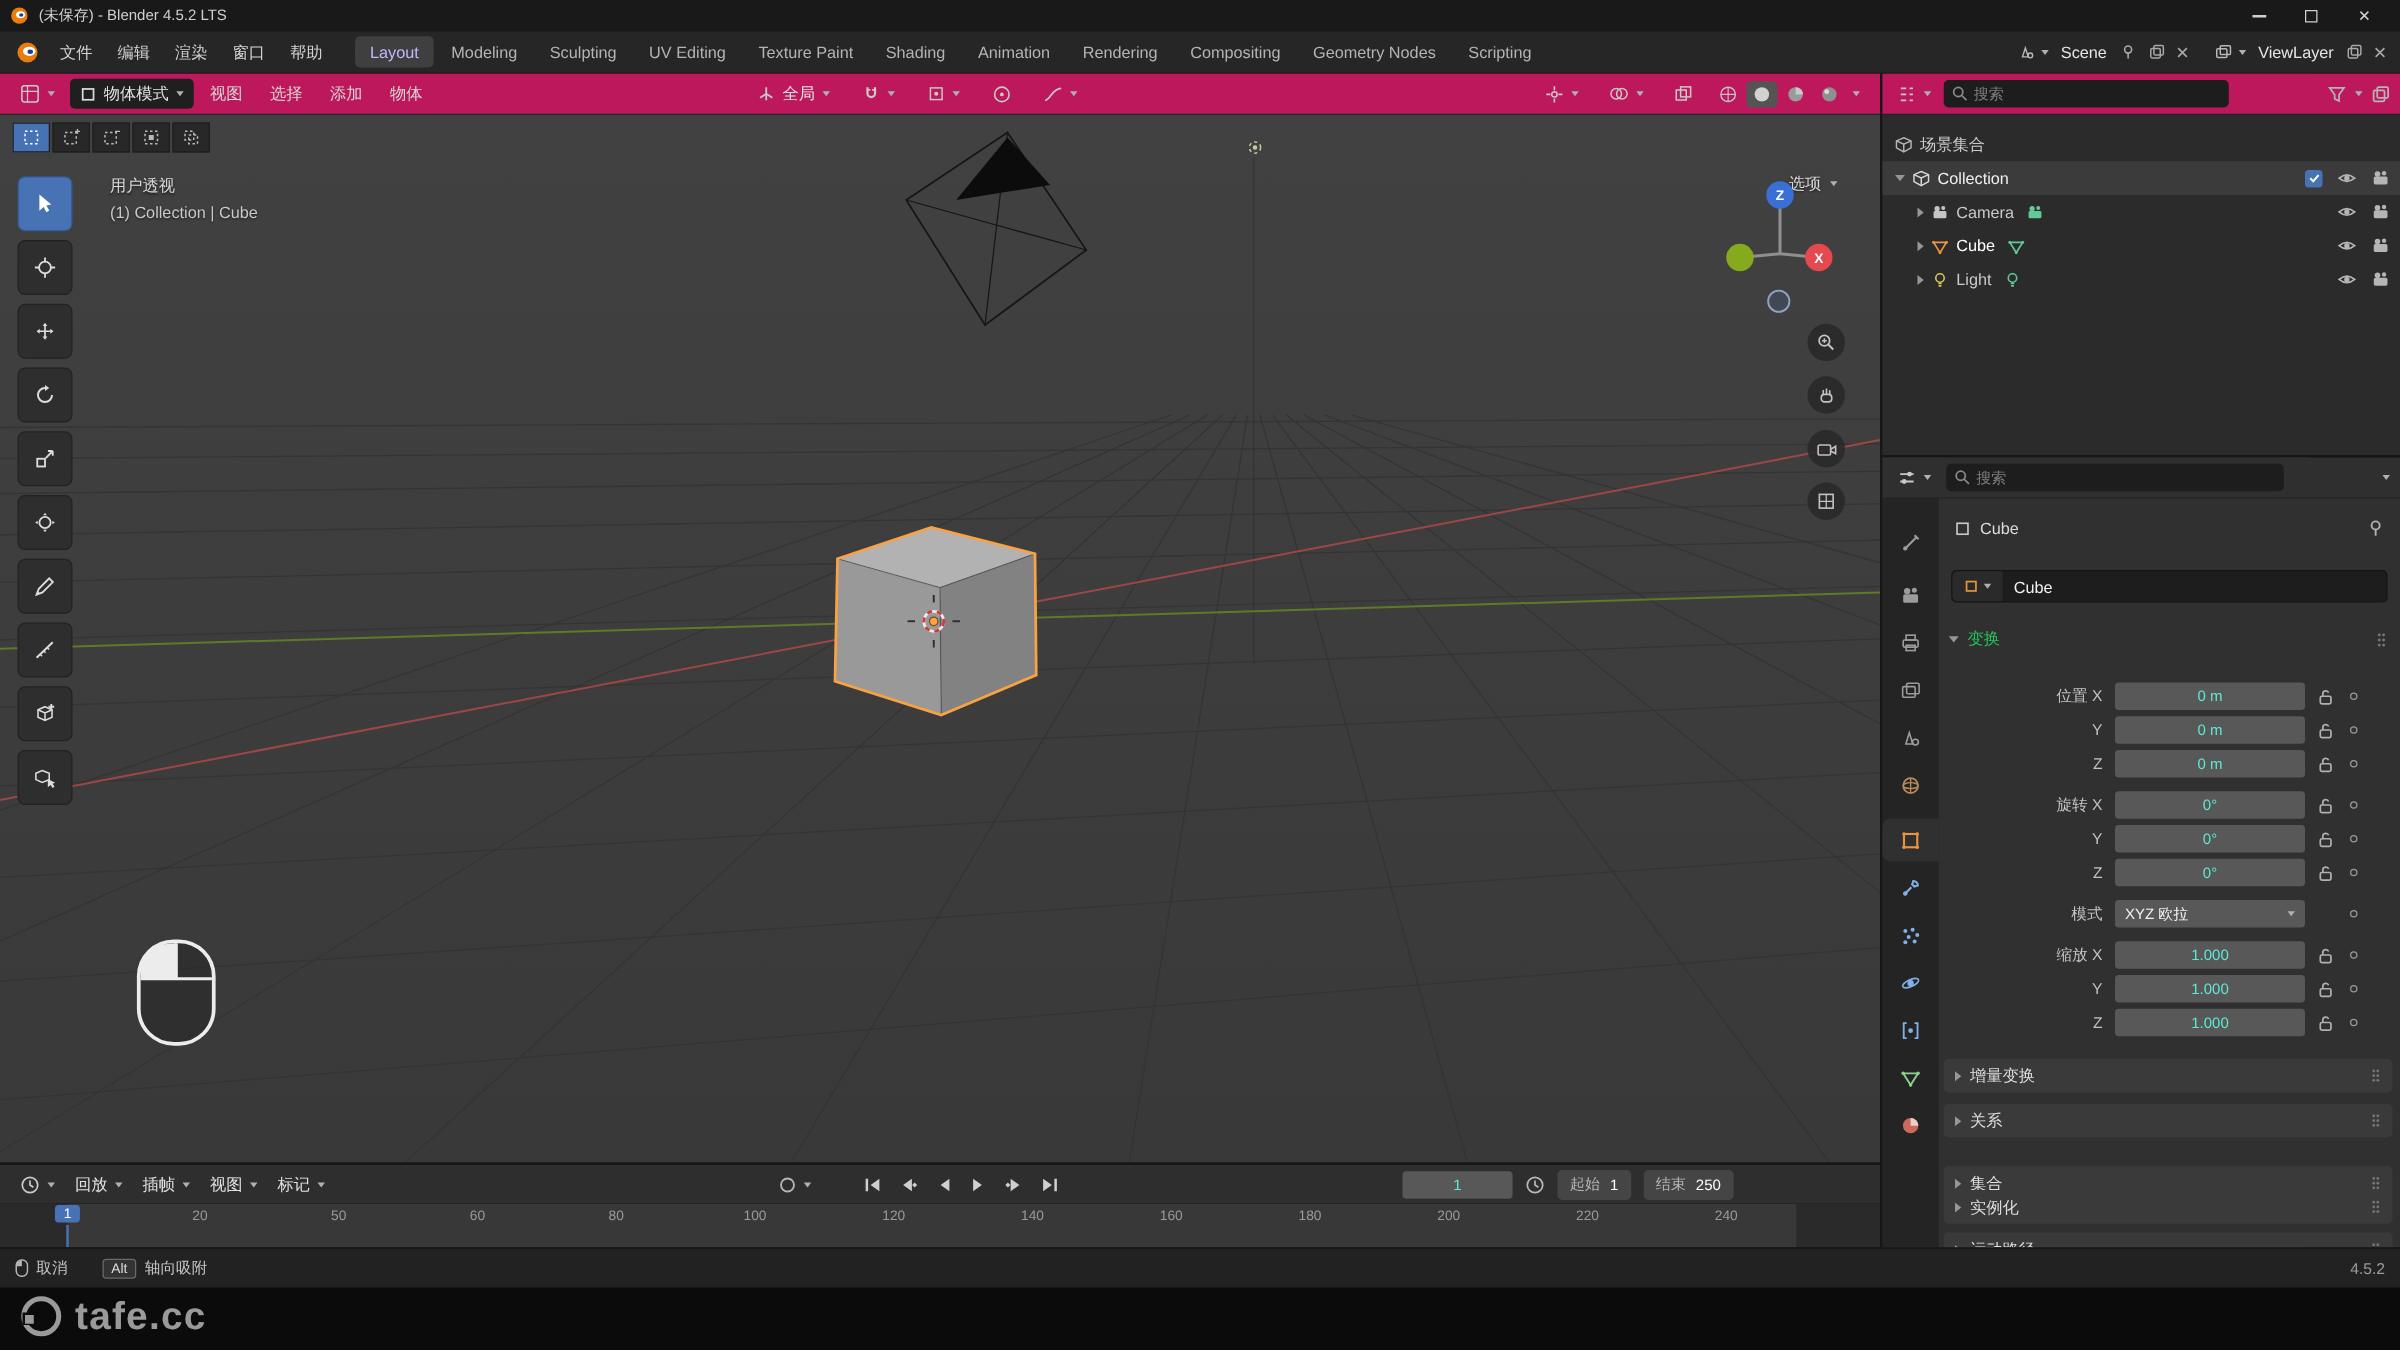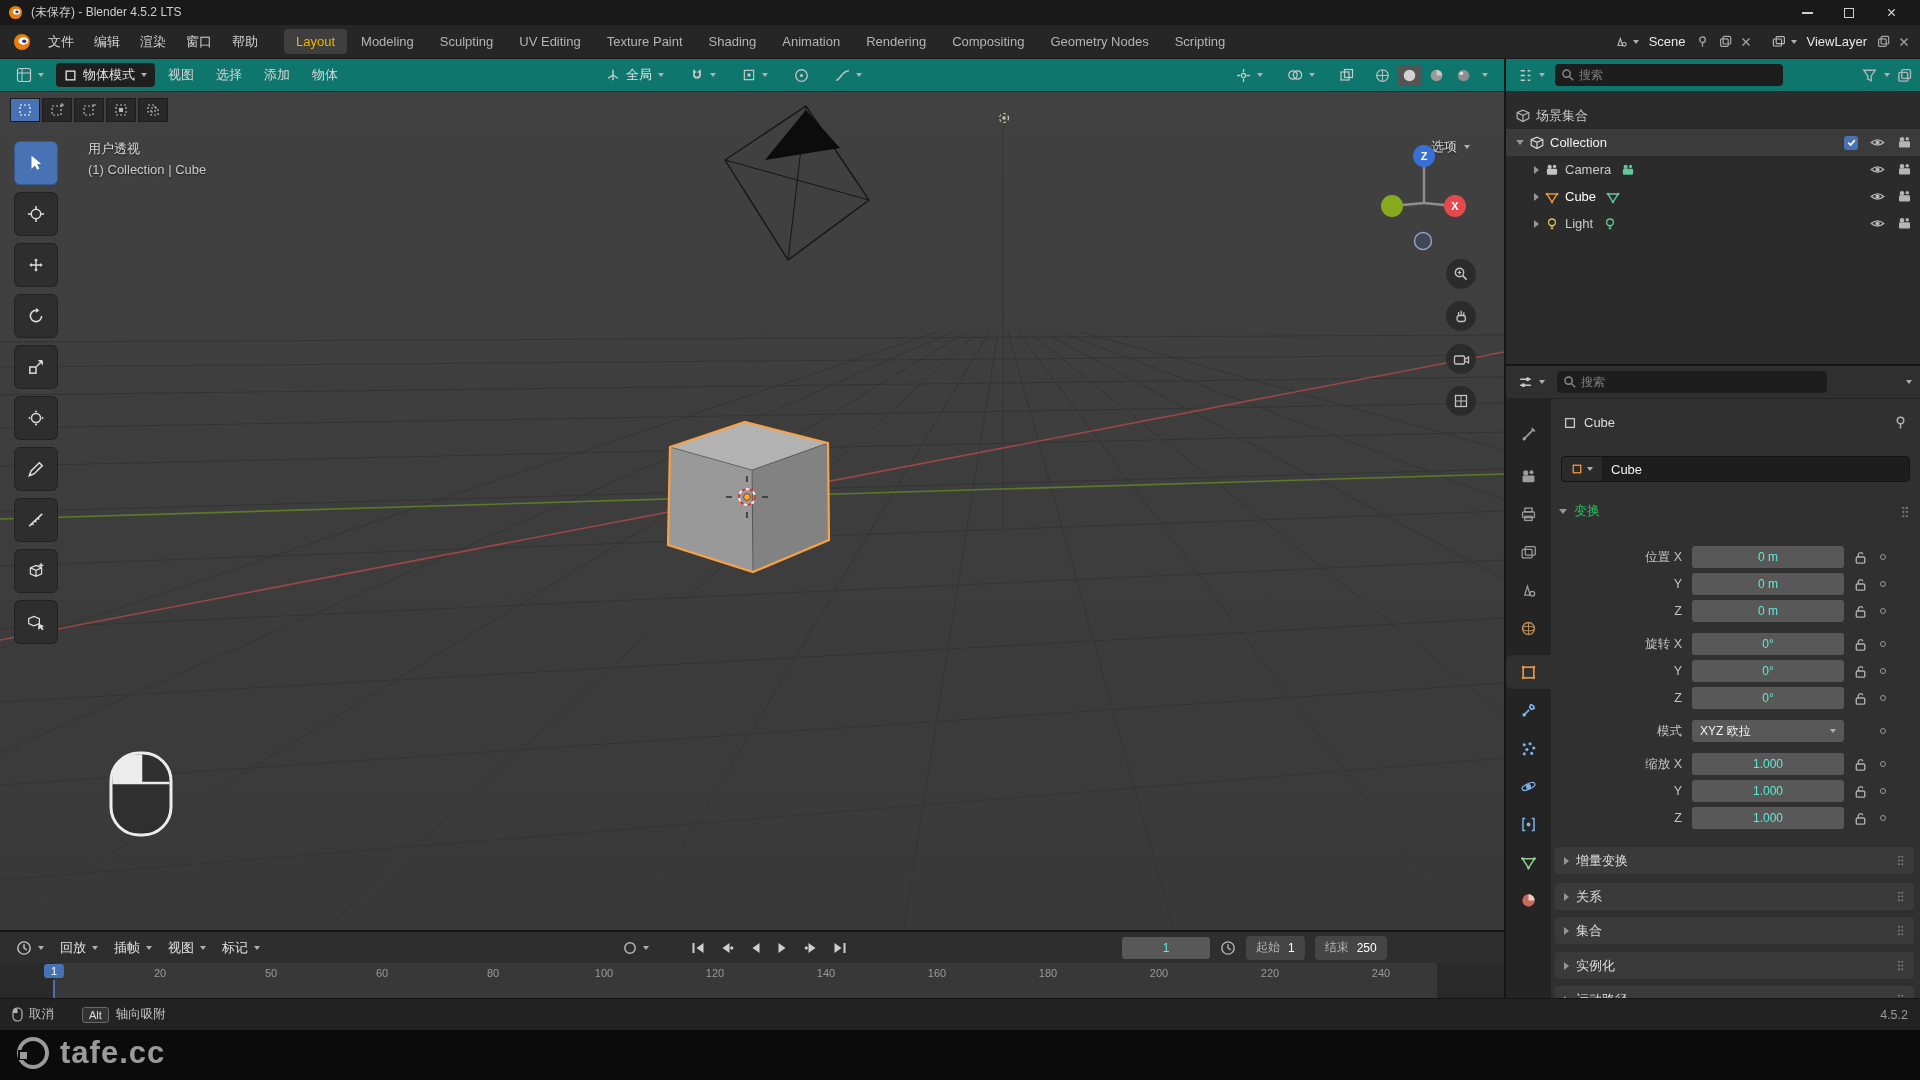--- a/index.html
+++ b/index.html
@@ -11,24 +11,24 @@
 .car{width:0;height:0;border-left:3.5px solid transparent;border-right:3.5px solid transparent;border-top:4.5px solid #b0b0b0;flex:0 0 auto}
 .tri-r{width:0;height:0;border-top:4px solid transparent;border-bottom:4px solid transparent;border-left:5px solid #969696;flex:0 0 auto}
 .tri-d{width:0;height:0;border-left:4px solid transparent;border-right:4px solid transparent;border-top:5px solid #969696;flex:0 0 auto}
 
 #titlebar{left:0;top:0;width:1920px;height:25px;background:#191919;display:flex;align-items:center;padding:0 8px;font-size:12px;color:#cfcfcf;gap:8px}
 .winbtn{width:42px;height:25px;display:flex;align-items:center;justify-content:center;color:#cfcfcf}
 
 #topbar{left:0;top:25px;width:1920px;height:34px;background:#262626;display:flex;align-items:center;padding:0 6px;border-bottom:1px solid #1a1a1a}
 .menu-item{padding:5px 10px;color:#d2d2d2;border-radius:4px}
 .ws-tab{padding:5px 12px;color:#b4b4b4;border-radius:4px;white-space:nowrap}
-.ws-tab.active{background:#3f3f3f;color:#eab308}
+.ws-tab.active{background:#3f3f3f;color:#c4b5fd}
 .tb-pill{display:flex;align-items:center;gap:5px;padding:3px 6px;border-radius:4px;color:#dedede}
 
-.edhead{background:#0f766e;border-bottom:1px solid #232323;display:flex;align-items:center}
+.edhead{background:#be185d;border-bottom:1px solid #232323;display:flex;align-items:center}
 .dd{display:flex;align-items:center;gap:6px;padding:3px 8px;border-radius:4px;color:#e2e2e2;white-space:nowrap}
 .dd.dark{background:#1f1f1f}
 .hmenu{padding:4px 9px;color:#d6d6d6;white-space:nowrap}
 
 #canvas{left:0;top:92px;width:1504px;height:838px;background:linear-gradient(#414141,#393939)}
 .toolbtn{position:absolute;left:14px;width:44px;height:44px;background:#2e2e2e;border:1px solid #222;border-radius:6px;display:flex;align-items:center;justify-content:center}
 .toolbtn.active{background:#4772b3;border-color:#35598f}
 .selmode{width:30px;height:24px;background:#282828;border:1px solid #1d1d1d;display:flex;align-items:center;justify-content:center}
 .selmode.active{background:#4772b3}
 .vbtn{position:absolute;width:30px;height:30px;border-radius:50%;background:rgba(40,40,40,.85);display:flex;align-items:center;justify-content:center}
@@ -976,21 +976,21 @@
           <use href="#i-dots"></use>
         </svg>
     </div>
     <div class="sect" style="top:484px">
       <span class="tri-r"></span>
       <span>关系</span>
       <svg class="ic dots" width="9" height="13" viewBox="0 0 8 12" style="color:#777">
           <use href="#i-dots"></use>
         </svg>
     </div>
-    <div class="sect" style="top:518px">
+    <div class="sect" style="top:534px">
       <span class="tri-r"></span>
       <span>集合</span>
       <svg class="ic dots" width="9" height="13" viewBox="0 0 8 12" style="color:#777">
           <use href="#i-dots"></use>
         </svg>
     </div>
     <div class="sect" style="top:553px">
       <span class="tri-r"></span>
       <span>实例化</span>
       <svg class="ic dots" width="9" height="13" viewBox="0 0 8 12" style="color:#777">

